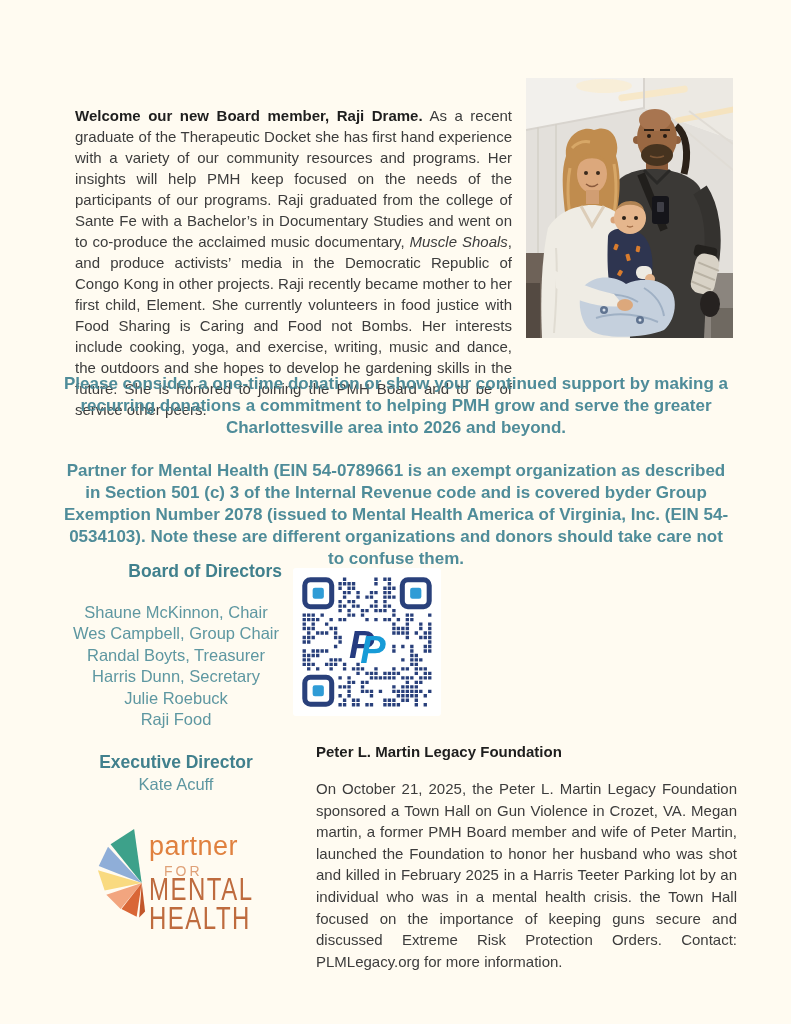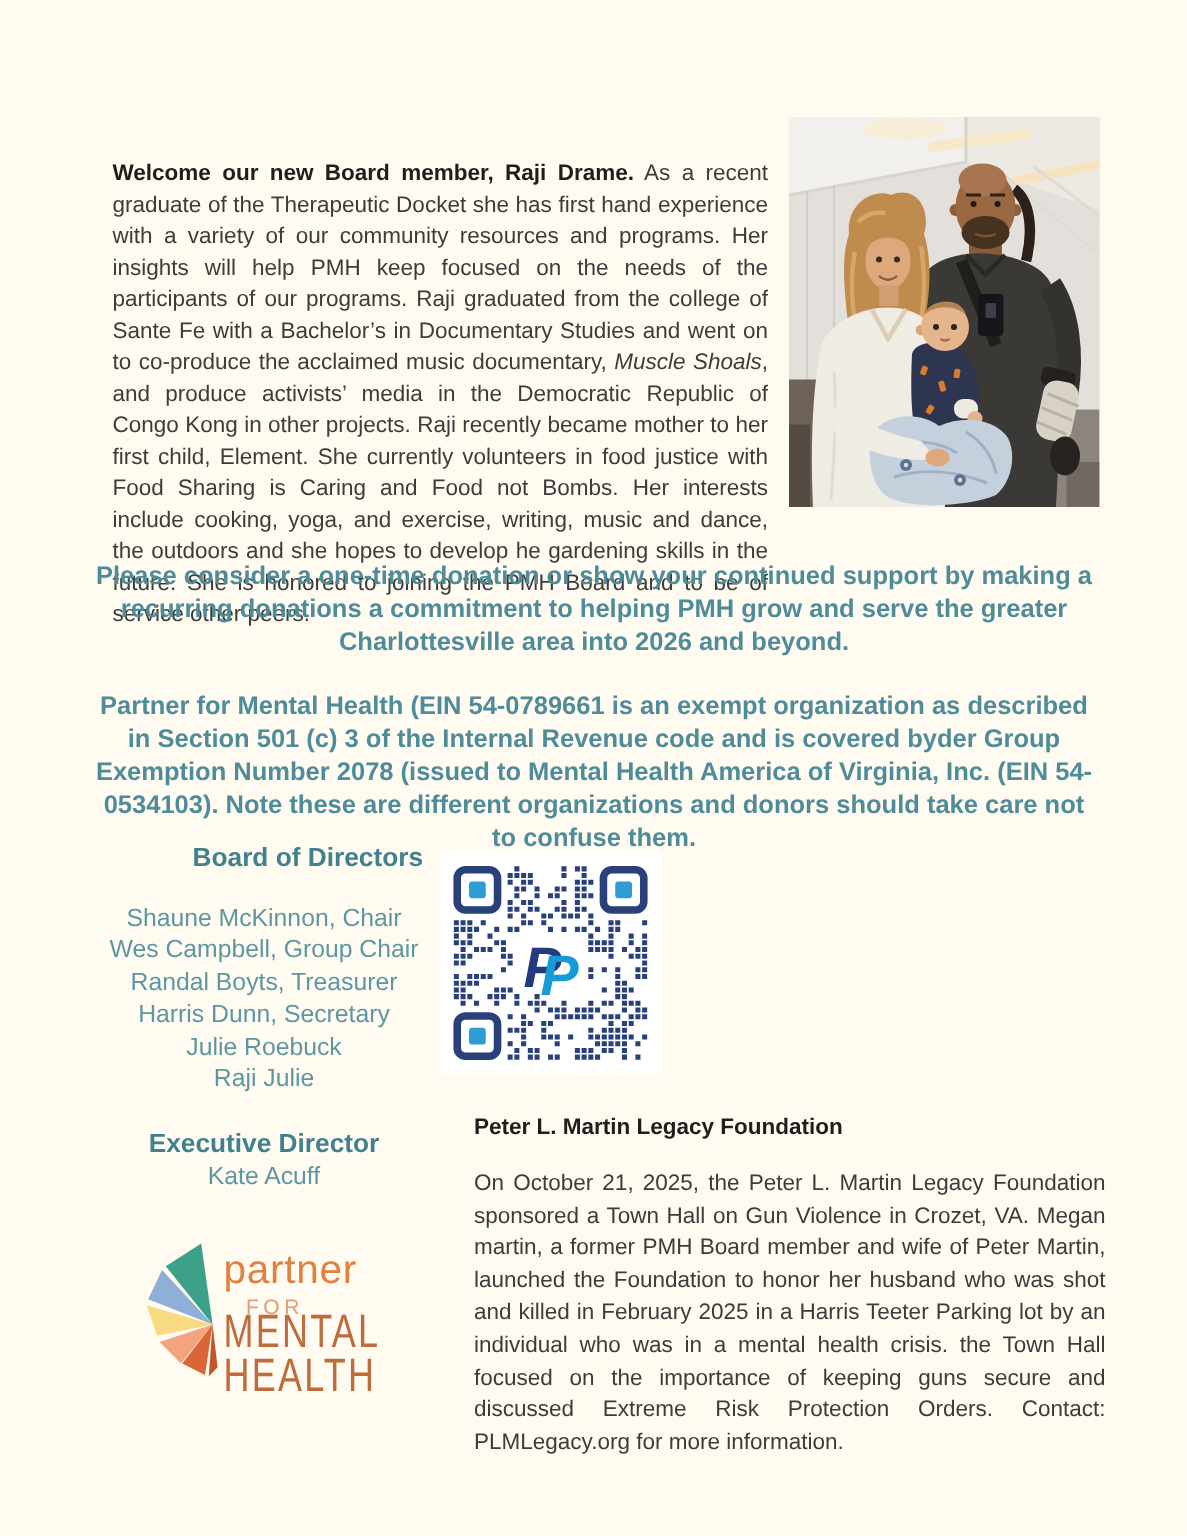--- a/index.html
+++ b/index.html
@@ -192,21 +192,21 @@
 
   <p class="abs teal-block ein">Partner for Mental Health (EIN 54-0789661 is an exempt  organization as described in Section 501 (c) 3 of the Internal Revenue code and is covered byder Group Exemption Number 2078 (issued to Mental Health America of Virginia, Inc. (EIN 54-0534103). Note these are different organizations and donors should take care not to confuse them.</p>
 
   <h3 class="abs board-heading" style="margin:0">Board of Directors</h3>
   <ul class="abs board-list">
     <li>Shaune McKinnon, Chair</li>
     <li>Wes Campbell, Group Chair</li>
     <li>Randal Boyts, Treasurer</li>
     <li>Harris Dunn, Secretary</li>
     <li>Julie Roebuck</li>
-    <li>Raji Julie</li>
+    <li>Raji Food</li>
   </ul>
 
   <div class="abs qr-box">
     <svg width="130" height="130" viewBox="0 0 116 116">
       <path id="qr-modules" fill="#29407B" d="M36.5 0.5h3v3h-3zM64.5 0.5h3v3h-3zM72.5 0.5h3v3h-3zM76.5 0.5h3v3h-3zM32.5 4.5h3v3h-3zM36.5 4.5h3v3h-3zM40.5 4.5h3v3h-3zM44.5 4.5h3v3h-3zM64.5 4.5h3v3h-3zM76.5 4.5h3v3h-3zM32.5 8.5h3v3h-3zM40.5 8.5h3v3h-3zM44.5 8.5h3v3h-3zM72.5 8.5h3v3h-3zM76.5 8.5h3v3h-3zM80.5 8.5h3v3h-3zM36.5 12.5h3v3h-3zM40.5 12.5h3v3h-3zM48.5 12.5h3v3h-3zM60.5 12.5h3v3h-3zM64.5 12.5h3v3h-3zM72.5 12.5h3v3h-3zM76.5 12.5h3v3h-3zM36.5 16.5h3v3h-3zM48.5 16.5h3v3h-3zM56.5 16.5h3v3h-3zM60.5 16.5h3v3h-3zM72.5 16.5h3v3h-3zM76.5 16.5h3v3h-3zM80.5 16.5h3v3h-3zM32.5 20.5h3v3h-3zM40.5 20.5h3v3h-3zM44.5 20.5h3v3h-3zM64.5 20.5h3v3h-3zM72.5 20.5h3v3h-3zM32.5 24.5h3v3h-3zM36.5 24.5h3v3h-3zM44.5 24.5h3v3h-3zM48.5 24.5h3v3h-3zM60.5 24.5h3v3h-3zM64.5 24.5h3v3h-3zM72.5 24.5h3v3h-3zM76.5 24.5h3v3h-3zM32.5 28.5h3v3h-3zM40.5 28.5h3v3h-3zM52.5 28.5h3v3h-3zM56.5 28.5h3v3h-3zM64.5 28.5h3v3h-3zM68.5 28.5h3v3h-3zM72.5 28.5h3v3h-3zM80.5 28.5h3v3h-3zM0.5 32.5h3v3h-3zM4.5 32.5h3v3h-3zM8.5 32.5h3v3h-3zM16.5 32.5h3v3h-3zM40.5 32.5h3v3h-3zM44.5 32.5h3v3h-3zM52.5 32.5h3v3h-3zM80.5 32.5h3v3h-3zM92.5 32.5h3v3h-3zM96.5 32.5h3v3h-3zM112.5 32.5h3v3h-3zM0.5 36.5h3v3h-3zM4.5 36.5h3v3h-3zM8.5 36.5h3v3h-3zM12.5 36.5h3v3h-3zM24.5 36.5h3v3h-3zM32.5 36.5h3v3h-3zM36.5 36.5h3v3h-3zM56.5 36.5h3v3h-3zM64.5 36.5h3v3h-3zM72.5 36.5h3v3h-3zM76.5 36.5h3v3h-3zM84.5 36.5h3v3h-3zM92.5 36.5h3v3h-3zM96.5 36.5h3v3h-3zM0.5 40.5h3v3h-3zM8.5 40.5h3v3h-3zM20.5 40.5h3v3h-3zM80.5 40.5h3v3h-3zM92.5 40.5h3v3h-3zM104.5 40.5h3v3h-3zM112.5 40.5h3v3h-3zM0.5 44.5h3v3h-3zM4.5 44.5h3v3h-3zM8.5 44.5h3v3h-3zM24.5 44.5h3v3h-3zM28.5 44.5h3v3h-3zM80.5 44.5h3v3h-3zM84.5 44.5h3v3h-3zM88.5 44.5h3v3h-3zM92.5 44.5h3v3h-3zM104.5 44.5h3v3h-3zM112.5 44.5h3v3h-3zM4.5 48.5h3v3h-3zM12.5 48.5h3v3h-3zM16.5 48.5h3v3h-3zM20.5 48.5h3v3h-3zM28.5 48.5h3v3h-3zM80.5 48.5h3v3h-3zM84.5 48.5h3v3h-3zM88.5 48.5h3v3h-3zM92.5 48.5h3v3h-3zM100.5 48.5h3v3h-3zM108.5 48.5h3v3h-3zM112.5 48.5h3v3h-3zM0.5 52.5h3v3h-3zM4.5 52.5h3v3h-3zM8.5 52.5h3v3h-3zM28.5 52.5h3v3h-3zM32.5 52.5h3v3h-3zM92.5 52.5h3v3h-3zM104.5 52.5h3v3h-3zM108.5 52.5h3v3h-3zM112.5 52.5h3v3h-3zM0.5 56.5h3v3h-3zM4.5 56.5h3v3h-3zM32.5 56.5h3v3h-3zM112.5 56.5h3v3h-3zM28.5 60.5h3v3h-3zM80.5 60.5h3v3h-3zM88.5 60.5h3v3h-3zM96.5 60.5h3v3h-3zM108.5 60.5h3v3h-3zM112.5 60.5h3v3h-3zM0.5 64.5h3v3h-3zM8.5 64.5h3v3h-3zM12.5 64.5h3v3h-3zM16.5 64.5h3v3h-3zM20.5 64.5h3v3h-3zM80.5 64.5h3v3h-3zM96.5 64.5h3v3h-3zM108.5 64.5h3v3h-3zM112.5 64.5h3v3h-3zM0.5 68.5h3v3h-3zM4.5 68.5h3v3h-3zM8.5 68.5h3v3h-3zM12.5 68.5h3v3h-3zM96.5 68.5h3v3h-3zM100.5 68.5h3v3h-3zM0.5 72.5h3v3h-3zM4.5 72.5h3v3h-3zM24.5 72.5h3v3h-3zM28.5 72.5h3v3h-3zM32.5 72.5h3v3h-3zM88.5 72.5h3v3h-3zM96.5 72.5h3v3h-3zM100.5 72.5h3v3h-3zM104.5 72.5h3v3h-3zM0.5 76.5h3v3h-3zM4.5 76.5h3v3h-3zM8.5 76.5h3v3h-3zM20.5 76.5h3v3h-3zM24.5 76.5h3v3h-3zM28.5 76.5h3v3h-3zM36.5 76.5h3v3h-3zM48.5 76.5h3v3h-3zM96.5 76.5h3v3h-3zM100.5 76.5h3v3h-3zM4.5 80.5h3v3h-3zM12.5 80.5h3v3h-3zM24.5 80.5h3v3h-3zM36.5 80.5h3v3h-3zM44.5 80.5h3v3h-3zM48.5 80.5h3v3h-3zM52.5 80.5h3v3h-3zM64.5 80.5h3v3h-3zM80.5 80.5h3v3h-3zM88.5 80.5h3v3h-3zM92.5 80.5h3v3h-3zM100.5 80.5h3v3h-3zM104.5 80.5h3v3h-3zM108.5 80.5h3v3h-3zM48.5 84.5h3v3h-3zM56.5 84.5h3v3h-3zM60.5 84.5h3v3h-3zM64.5 84.5h3v3h-3zM72.5 84.5h3v3h-3zM76.5 84.5h3v3h-3zM80.5 84.5h3v3h-3zM84.5 84.5h3v3h-3zM100.5 84.5h3v3h-3zM108.5 84.5h3v3h-3zM112.5 84.5h3v3h-3zM32.5 88.5h3v3h-3zM40.5 88.5h3v3h-3zM60.5 88.5h3v3h-3zM64.5 88.5h3v3h-3zM68.5 88.5h3v3h-3zM72.5 88.5h3v3h-3zM76.5 88.5h3v3h-3zM80.5 88.5h3v3h-3zM88.5 88.5h3v3h-3zM92.5 88.5h3v3h-3zM96.5 88.5h3v3h-3zM104.5 88.5h3v3h-3zM108.5 88.5h3v3h-3zM112.5 88.5h3v3h-3zM40.5 92.5h3v3h-3zM44.5 92.5h3v3h-3zM52.5 92.5h3v3h-3zM56.5 92.5h3v3h-3zM92.5 92.5h3v3h-3zM100.5 92.5h3v3h-3zM104.5 92.5h3v3h-3zM32.5 96.5h3v3h-3zM36.5 96.5h3v3h-3zM40.5 96.5h3v3h-3zM52.5 96.5h3v3h-3zM80.5 96.5h3v3h-3zM88.5 96.5h3v3h-3zM92.5 96.5h3v3h-3zM96.5 96.5h3v3h-3zM100.5 96.5h3v3h-3zM40.5 100.5h3v3h-3zM52.5 100.5h3v3h-3zM56.5 100.5h3v3h-3zM60.5 100.5h3v3h-3zM68.5 100.5h3v3h-3zM80.5 100.5h3v3h-3zM84.5 100.5h3v3h-3zM88.5 100.5h3v3h-3zM92.5 100.5h3v3h-3zM96.5 100.5h3v3h-3zM100.5 100.5h3v3h-3zM104.5 100.5h3v3h-3zM112.5 100.5h3v3h-3zM32.5 104.5h3v3h-3zM40.5 104.5h3v3h-3zM60.5 104.5h3v3h-3zM84.5 104.5h3v3h-3zM88.5 104.5h3v3h-3zM92.5 104.5h3v3h-3zM96.5 104.5h3v3h-3zM100.5 104.5h3v3h-3zM108.5 104.5h3v3h-3zM36.5 108.5h3v3h-3zM44.5 108.5h3v3h-3zM48.5 108.5h3v3h-3zM72.5 108.5h3v3h-3zM76.5 108.5h3v3h-3zM80.5 108.5h3v3h-3zM88.5 108.5h3v3h-3zM92.5 108.5h3v3h-3zM100.5 108.5h3v3h-3zM32.5 112.5h3v3h-3zM36.5 112.5h3v3h-3zM44.5 112.5h3v3h-3zM48.5 112.5h3v3h-3zM56.5 112.5h3v3h-3zM60.5 112.5h3v3h-3zM72.5 112.5h3v3h-3zM76.5 112.5h3v3h-3zM80.5 112.5h3v3h-3zM84.5 112.5h3v3h-3zM100.5 112.5h3v3h-3zM108.5 112.5h3v3h-3z"></path>
 
       <g>
         <rect x="2.5" y="2.5" width="24" height="24" rx="5" fill="none" stroke="#29407B" stroke-width="4.5"></rect>
         <rect x="9.5" y="9.5" width="10" height="10" rx="2" fill="#2F9CD6"></rect>
       </g>

